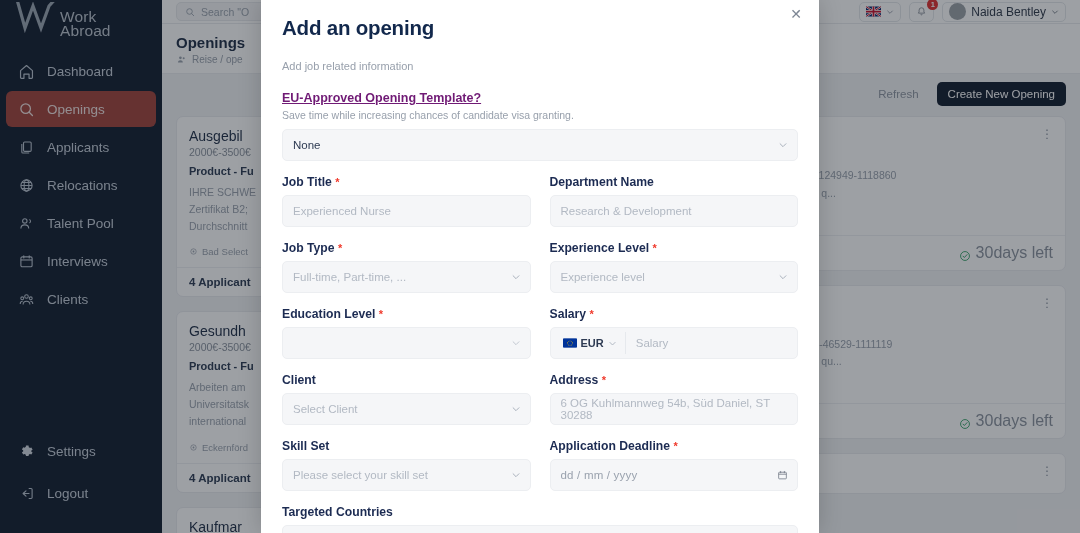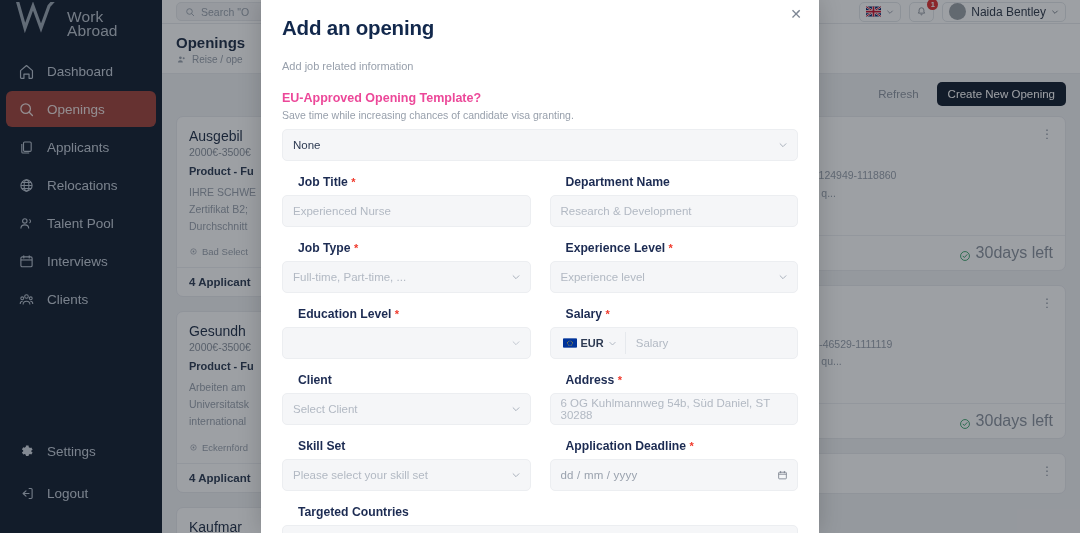--- a/index.html
+++ b/index.html
@@ -14,21 +14,21 @@
   
   .sidebar {
     position: absolute; left: 0; top: 0;
     width: 162px; height: 533px;
     background: #111c2e;
     color: #c9d2dd;
     z-index: 5;
   }
   .logo-wrap {
     position: relative; height: 40px;
-    padding: 0 14px; display: flex; align-items: flex-end; gap: 7px;
+    padding: 0 14px; display: flex; align-items: flex-end; 
     overflow: hidden;
   }
   .logo-mark { width: 46px; height: 40px; flex: 0 0 46px; margin-bottom: -2px; }
   .logo-text { line-height: 0.95; margin-bottom: 1px; }
   .logo-text div { font-size: 15.5px; color: #b9c2cc; letter-spacing: .1px; }
   .nav { margin-top: 13px; padding: 0 6px; }
   .nav-item {
     display: flex; align-items: center; gap: 12px;
     height: 36px; padding: 0 12px; margin: 0 0 2px 0;
     border-radius: 6px; cursor: pointer;
@@ -138,30 +138,30 @@
   }
   .modal-inner { padding: 16px 21px 0 21px; }
   .close-x {
     position: absolute; right: 14px; top: 5px;
     width: 18px; height: 18px; cursor: pointer;
     color: #7d8694; font-size: 14px; line-height: 18px; text-align: center;
   }
   .m-title { font-size: 20.5px; font-weight: bold; color: #12284c; letter-spacing: -.2px; }
   .m-sub { font-size: 11px; color: #98a0ac; margin-top: 20px; }
 
-  .sec-label { font-size: 12.5px; font-weight: bold; color: #ec4899; margin-top: 19px; }
+  .sec-label { font-size: 12.5px; font-weight: bold; color: #701a75; margin-top: 19px; text-decoration: underline; }
   .sec-help { font-size: 10.5px; color: #98a0ac; margin-top: 4px; }
 
   .req { color: #f0392b; font-size: 11px; }
 
   .field-grid {
     display: grid; grid-template-columns: 1fr 1fr; column-gap: 19px; row-gap: 0;
   }
   .fld { margin-top: 14px; }
-  .fld-label { font-size: 12.2px; font-weight: bold; color: #1c2b52; margin-bottom: 6px; margin-left: 16px; }
+  .fld-label { font-size: 12.2px; font-weight: bold; color: #1c2b52; margin-bottom: 6px; }
   .ctl {
     position: relative;
     height: 32px; background: #f5f6f8; border: 1px solid #eceef1;
     border-radius: 5px; display: flex; align-items: center;
     padding: 0 10px; font-size: 11.5px; color: #b2b9c3;
     cursor: pointer;
   }
   .ctl.full { width: 100%; }
   .chev {
     position: absolute; right: 9px; top: 50%; transform: translateY(-50%);

